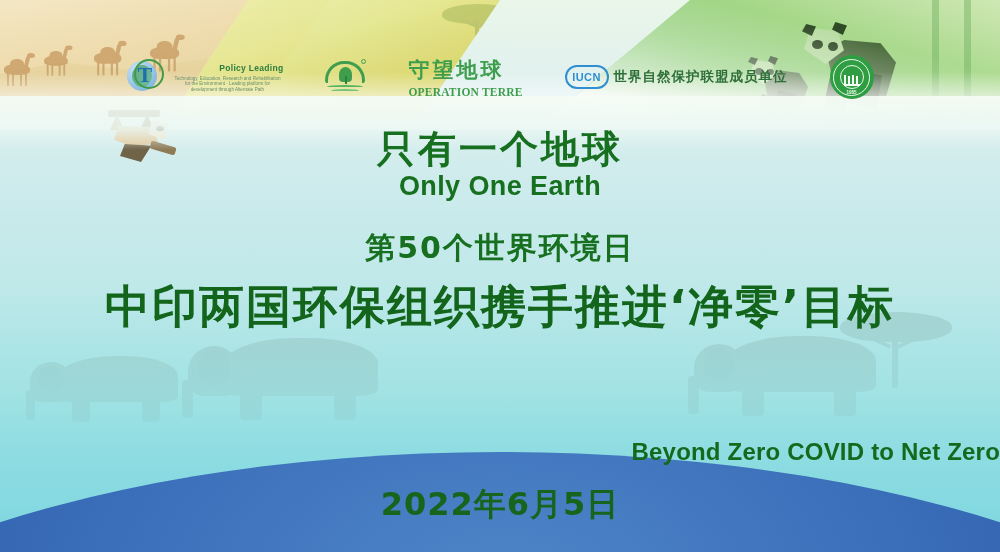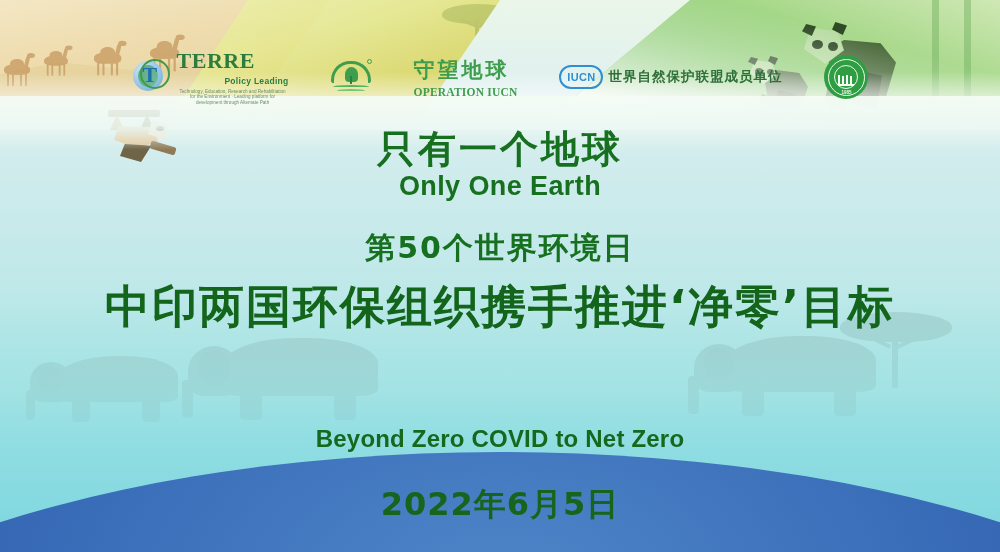--- a/index.html
+++ b/index.html
@@ -162,21 +162,21 @@
 
   
   .copy{position:absolute;left:0;top:0;width:1000px;height:552px;text-align:center;}
   .t-line{position:absolute;width:100%;line-height:1;white-space:nowrap;}
   .cn1{top:124px;font:700 38px "DejaVu Sans",sans-serif;color:#17701f;letter-spacing:3px;}
   .en1{top:171px;font:700 27px "Liberation Sans",sans-serif;color:#17701f;letter-spacing:.4px;}
   .cn2{top:228px;font:700 30px "DejaVu Sans",sans-serif;color:#17701f;letter-spacing:2px;}
   .cn3{top:277px;font:700 45px "DejaVu Sans",sans-serif;color:#13651b;letter-spacing:2px;}
   .en3{top:334px;font:700 25.5px "Liberation Sans",sans-serif;color:#1a7a26;letter-spacing:.2px;}
   .cn4{top:388px;font:700 30px "DejaVu Sans",sans-serif;color:#146a1c;letter-spacing:1px;}
-  .en4{top:425px;font:700 24px "Liberation Sans",sans-serif;color:#14691d;letter-spacing:.2px;}
+  .en4{top:438px;font:700 24px "Liberation Sans",sans-serif;color:#14691d;letter-spacing:.2px;text-align:right;}
   .date{top:483px;font:700 32px "DejaVu Sans",sans-serif;color:#17651c;letter-spacing:1px;}
 </style>
 </head>
 <body>
 
 <div id="poster">
 
   <div class="band">
 
     <div class="desert">
@@ -282,38 +282,37 @@
 
   <div class="logos">
 
     <div class="logo">
       <div class="terre-mark">
         <span class="terre-globe"></span>
         <span class="terre-ring"></span>
         <span class="terre-t">T</span>
       </div>
       <div class="terre-txt">
-        <span class="terre-name">TERRE</span>
         <span class="terre-sub">Policy Leading</span>
         <span class="terre-tag">Technology, Education, Research and Rehabilitation for the Environment · Leading platform for development through Alternate Path</span>
       </div>
     </div>
 
     <div class="logo">
       <div class="oe-mark">
         <span class="oe-arc"></span>
           <span class="oe-tree"></span>
           <span class="oe-trunk"></span>
         <span class="oe-wave"></span>
           <span class="oe-wave2"></span>
           <span class="oe-dot"></span>
       </div>
       <div class="oe-txt">
         <span class="oe-cn">守望地球</span>
-        <span class="oe-en">OPERATION IUCN</span>
+        <span class="oe-en">OPERATION TERRE</span>
       </div>
     </div>
 
     <div class="logo">
       <div class="iucn-mark">
         <span>IUCN</span>
       </div>
       <div class="iucn-txt">
         <span class="iucn-l1">世界自然保护联盟</span>
         <span class="iucn-l2">成员单位</span>

